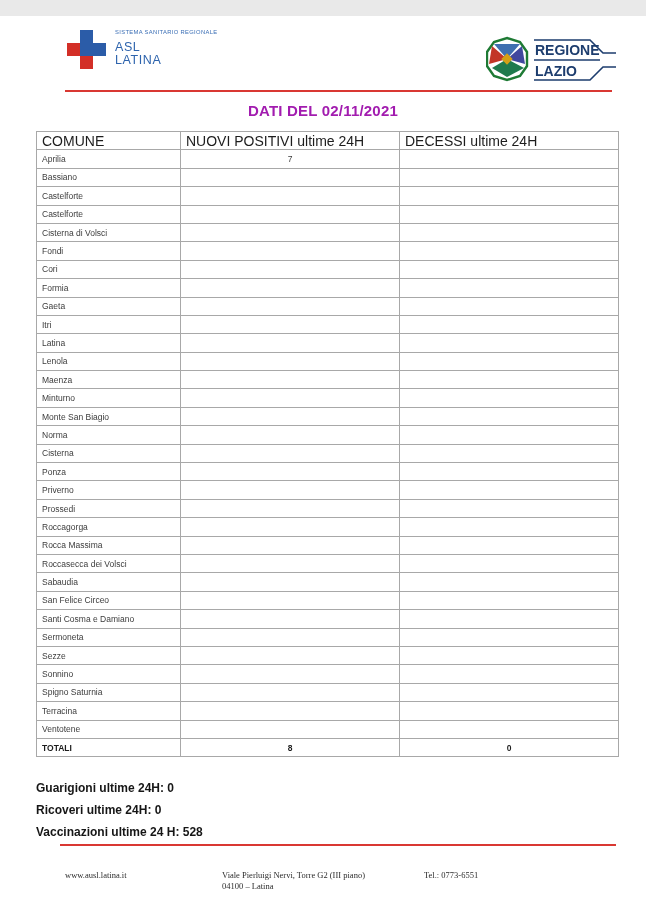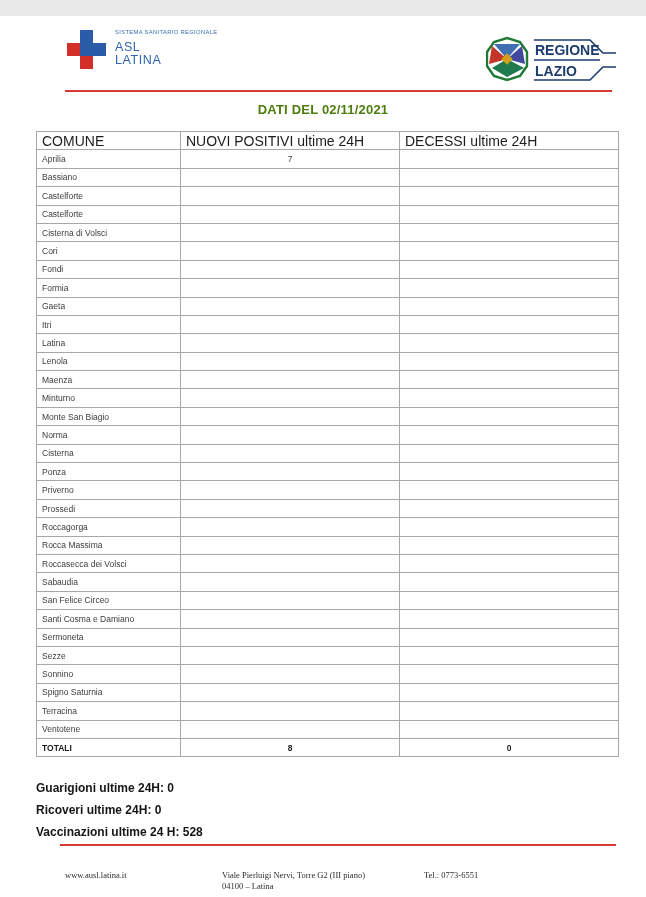--- a/index.html
+++ b/index.html
@@ -24,21 +24,21 @@
   .asl-name { margin-top:6px; font-size:12.5px; line-height:13px; letter-spacing:0.6px; color:#2e64ad; }
 
   .regione-logo { position:absolute; left:486px; top:20px; width:132px; height:48px; }
 
   .rule { position:absolute; background:#d93832; }
   .rule-top    { left:65px;  top:74px;  width:547px; height:2px; }
   .rule-bottom { left:60px;  top:828px; width:556px; height:2px; }
 
   .page-title {
     position:absolute; left:0; top:86px; width:646px;
-    text-align:center; font-size:13px; font-weight:bold; color:#4d7c0f;
+    text-align:center; font-size:15px; font-weight:bold; color:#a21caf;
     letter-spacing:0.2px;
   }
 
   
   .data-table {
     position:absolute; left:36px; top:115px; width:582px;
     border-collapse:collapse; table-layout:fixed;
   }
   .data-table th, .data-table td {
     border:1px solid #a8a8a8; height:18.4px;
@@ -133,26 +133,26 @@
           <td class="col-comune">Castelforte</td>
           <td class="col-val"></td>
           <td class="col-val"></td>
         </tr>
         <tr>
           <td class="col-comune">Cisterna di Volsci</td>
           <td class="col-val"></td>
           <td class="col-val"></td>
         </tr>
         <tr>
+          <td class="col-comune">Fondi</td>
+          <td class="col-val"></td>
+          <td class="col-val"></td>
+        </tr>
+        <tr>
           <td class="col-comune">Cori</td>
-          <td class="col-val"></td>
-          <td class="col-val"></td>
-        </tr>
-        <tr>
-          <td class="col-comune">Fondi</td>
           <td class="col-val"></td>
           <td class="col-val"></td>
         </tr>
         <tr>
           <td class="col-comune">Formia</td>
           <td class="col-val"></td>
           <td class="col-val"></td>
         </tr>
         <tr>
           <td class="col-comune">Gaeta</td>

